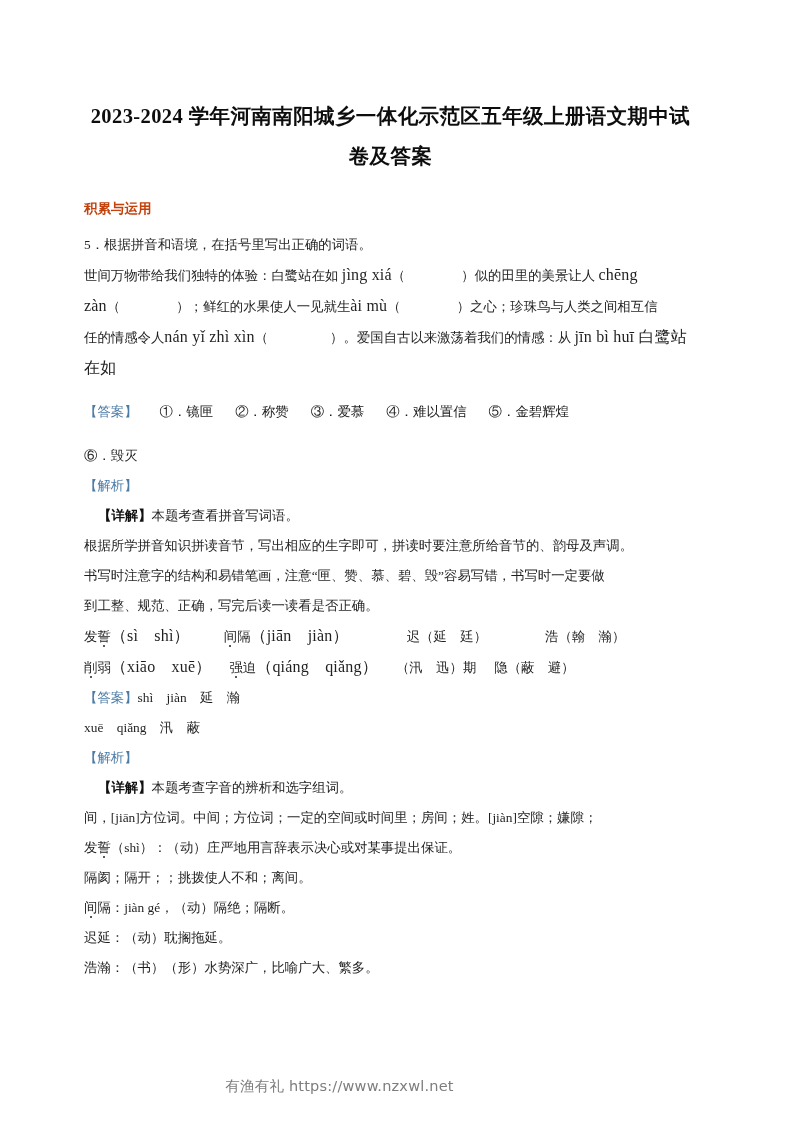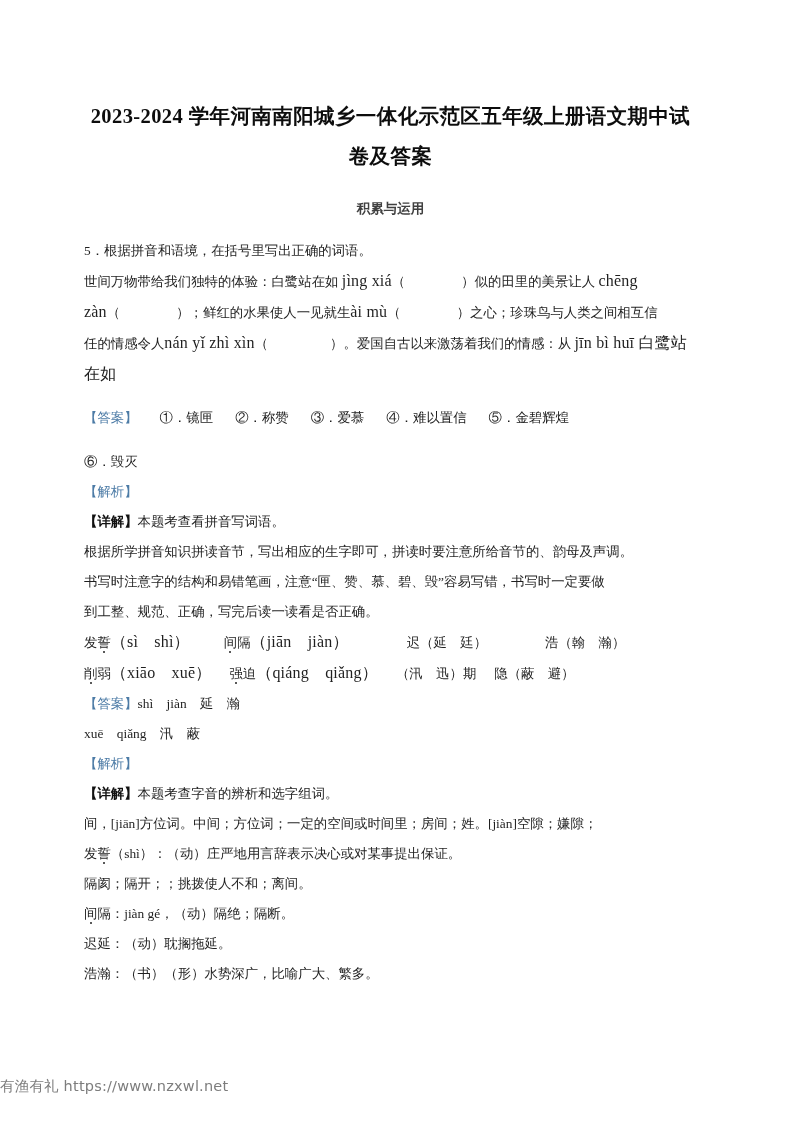--- a/index.html
+++ b/index.html
@@ -34,38 +34,38 @@
     line-height: 40px;
     letter-spacing: 0.4px;
     margin: 0 0 18px 0;
     padding: 0 6px;
     color: #0d0d0d;
   }
   .section-heading {
     font-size: 13.5px;
     font-weight: bold;
     line-height: 30px;
-    margin: 6px 0 12px 0;
-    color: #404040;
-    text-align: center;
+    margin: 6px 0 6px 0;
+    color: #c2410c;
   }
   .line {
     font-size: 13.4px;
     line-height: 30px;
     margin: 0;
     color: #1f1f1f;
     white-space: pre-wrap;
     word-break: break-word;
   }
   .tag-blue {
     color: #4c7ba6;
   }
   .tag-bold {
     font-weight: bold;
     color: #111;
+    margin-left: 14px;
   }
   .pinyin {
     font-family: Liberation Serif, serif;
     font-size: 16px;
     letter-spacing: 0.2px;
   }
   .dotted {
     position: relative;
   }
   .dotted::after {
@@ -102,21 +102,21 @@
   }
   .blank-wide {
     display: inline-block;
     min-width: 62px;
   }
   .footer {
     position: absolute;
     left: 0;
     bottom: 26px;
     width: 679px;
-    text-align: left;
+    text-align: center;
     font-family: "DejaVu Sans", "Liberation Sans", sans-serif;
     font-size: 14.5px;
     color: #7d7d7d;
     letter-spacing: 0.2px;
   }
 </style>
 </head>
 <body>
 
 <div class="page">

